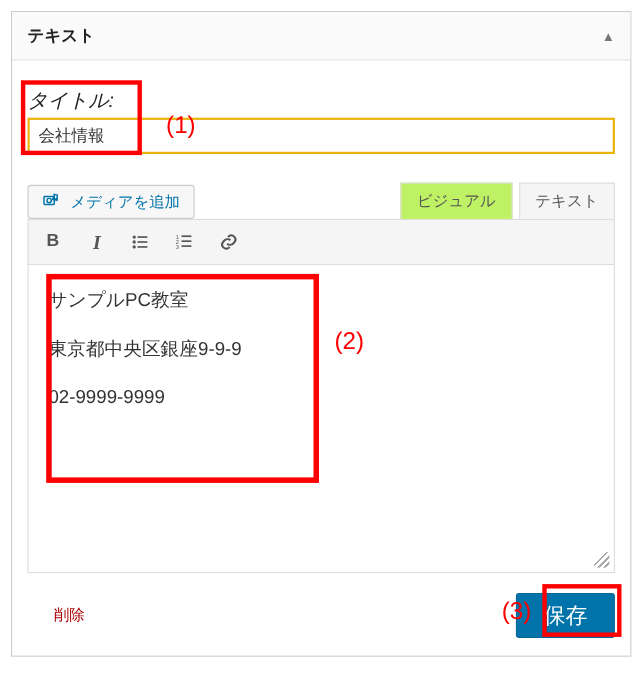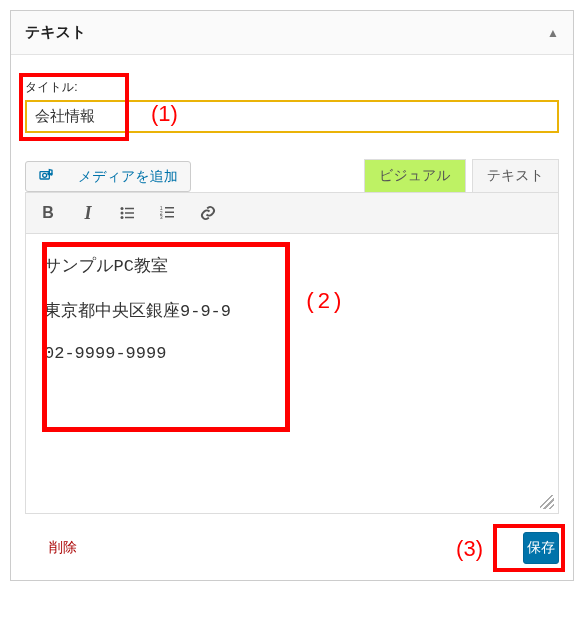--- a/index.html
+++ b/index.html
@@ -25,23 +25,24 @@
     }
     .widget-title {
       font-size: 15px;
       font-weight: 600;
       color: #222;
     }
     .collapse-arrow { color: #777; font-size: 12px; }
     .widget-body { padding: 14px 14px 16px 14px; }
     .field-label {
       display: block;
-      font-size: 12px;
+      font-size: 18px;
       color: #222;
       margin-bottom: 4px;
+      font-style: italic;
     }
     .title-input {
       width: 100%;
       padding: 6px 8px;
       font-size: 15px;
       border: 2px solid #eab308;
       color: #333;
       background: #fff;
       outline: none;
     }
@@ -71,21 +72,21 @@
     }
     .media-btn {
       border: 1px solid #ccc;
       background: #f7f7f7;
       color: #0073aa;
       padding: 5px 12px;
       font-size: 14px;
       border-radius: 3px;
       display: inline-flex;
       align-items: center;
-      gap: 24px;
+      gap: 10px;
       cursor: pointer;
     }
     .media-icon svg { width: 16px; height: 16px; }
     .tabs { display: flex; }
     .tab {
       border: 1px solid #ddd;
       background: #f5f5f5;
       color: #555;
       padding: 7px 14px;
       font-size: 14px;
@@ -118,21 +119,21 @@
     }
     .tb-btn.bold { font-weight: 900; }
     .tb-btn.italic { font-style: italic; font-family: "Times New Roman", serif; font-size: 18px; font-weight: 700; }
     .editor-area {
       border: 1px solid #ddd;
       border-top: none;
       min-height: 280px;
       padding: 20px 18px;
       position: relative;
       background: #fff;
-      font-family: Liberation Mono, monospace;
+      font-family: Liberation Sans, sans-serif;
     }
     .editor-area p {
       font-size: 17px;
       color: #333;
       margin-bottom: 22px;
     }
     .red-box-2 {
       position: absolute;
       left: 16px;
       top: 8px;
@@ -167,22 +168,22 @@
     .delete-link {
       color: #a00;
       font-size: 14px;
       cursor: pointer;
       margin-left: 24px;
     }
     .save-btn {
       background: #0073aa;
       border: 1px solid #006799;
       color: #fff;
-      padding: 6px 3px;
-      font-size: 14px;
+      padding: 6px 24px;
+      font-size: 20px;
       border-radius: 3px;
       cursor: pointer;
     }
     .red-box-3 {
       position: absolute;
       right: -6px;
       top: -8px;
       width: 72px;
       height: 48px;
       border: 4px solid #ff0000;

